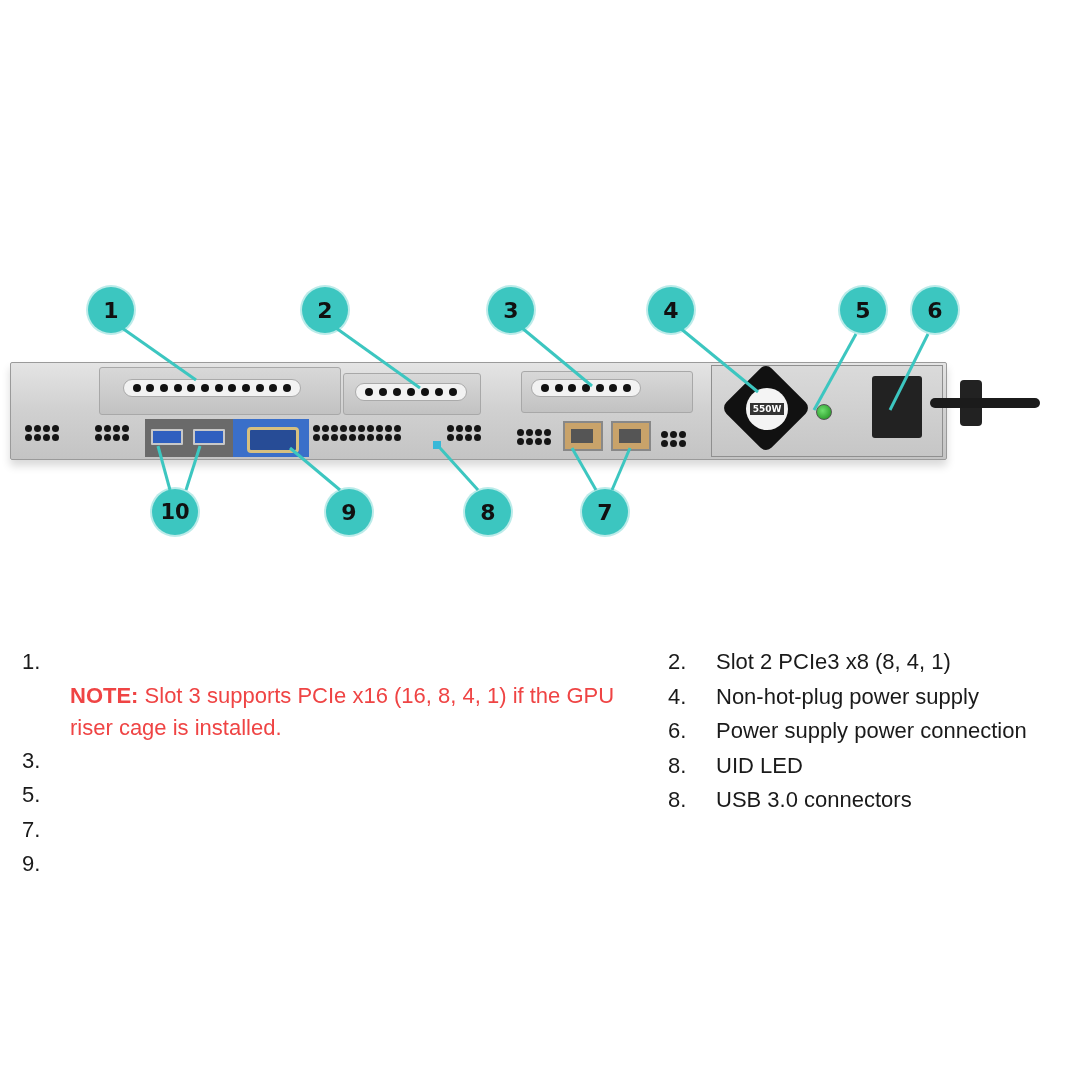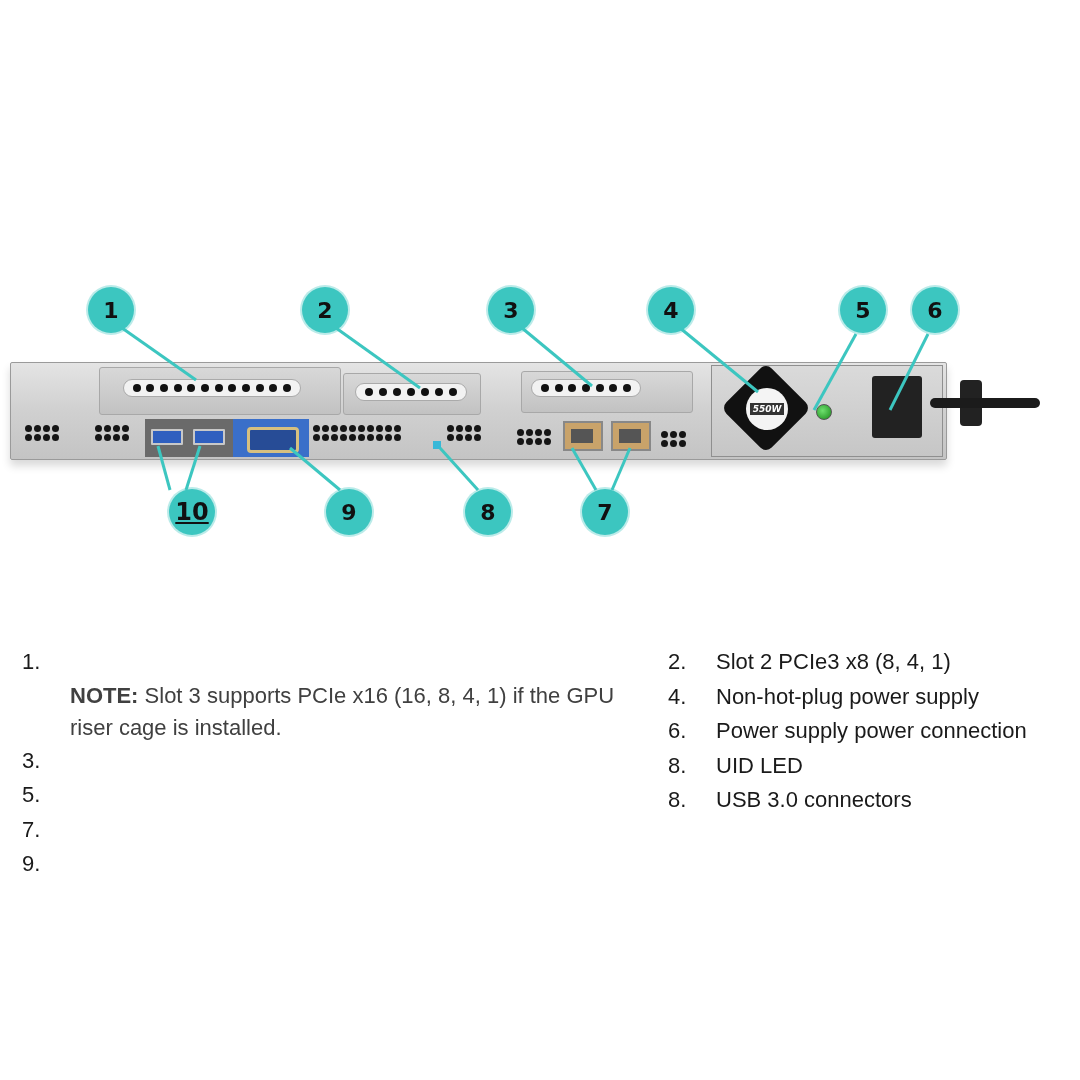--- a/index.html
+++ b/index.html
@@ -12,36 +12,36 @@
   .vent { position:absolute; display:grid; gap:2px; }
   .vent span { width:7px; height:7px; border-radius:50%; background:#151515; }
   .usb-panel { position:absolute; left:134px; top:56px; width:88px; height:38px; background:#6a6a6a; }
   .usb { position:absolute; width:28px; height:12px; background:#2f5fbf; border:2px solid #c8c8c8; border-radius:1px; }
   .vga-panel { position:absolute; left:222px; top:56px; width:76px; height:38px; background:#3a6fc9; }
   .vga { position:absolute; left:14px; top:8px; width:46px; height:20px; background:#274c96; border:3px solid #d6c080; border-radius:4px; }
   .rj45 { position:absolute; width:36px; height:26px; background:#c9a36a; border:2px solid #888; }
   .rj45 i { position:absolute; left:6px; top:6px; width:22px; height:14px; background:#555; }
   .psu { position:absolute; left:700px; top:2px; width:230px; height:90px; background:linear-gradient(#dadada,#c6c6c6); border:1px solid #8f8f8f; }
   .fan { position:absolute; left:22px; top:10px; width:64px; height:64px; background:#111; transform:rotate(45deg); border-radius:8px; }
-  .fan-hub { position:absolute; left:34px; top:22px; width:42px; height:42px; background:#f4f4f4; border-radius:50%; display:flex; align-items:center; justify-content:center;font-style:italic; }
+  .fan-hub { position:absolute; left:34px; top:22px; width:42px; height:42px; background:#f4f4f4; border-radius:50%; display:flex; align-items:center; justify-content:center; }
   .watt { background:#333; color:#fff; font-size:9px; font-weight:bold; padding:1px 3px; font-family:"DejaVu Sans", sans-serif; }
   .led { position:absolute; left:104px; top:38px; width:14px; height:14px; border-radius:50%; background:radial-gradient(circle at 40% 40%,#6ee06e,#1a8a1a); border:1px solid #555; }
   .inlet { position:absolute; left:160px; top:10px; width:50px; height:62px; background:#222; border-radius:3px; }
   .cable { position:absolute; left:930px; top:398px; width:110px; height:10px; background:#1b1b1b; border-radius:5px; }
   .clip { position:absolute; left:960px; top:380px; width:22px; height:46px; background:#222; border-radius:4px; }
   .callout { position:absolute; width:46px; height:46px; border-radius:50%; background:#3cc6c0; box-shadow:0 0 0 2px rgba(60,198,192,0.35); color:#111; font-weight:bold; font-size:22px; display:flex; align-items:center; justify-content:center; font-family:"DejaVu Sans", sans-serif; }
   .uid { position:absolute; left:422px; top:78px; width:8px; height:8px; background:#38b8d8; }
   .lines { position:absolute; left:0; top:0; }
 
   .legend { position:absolute; top:645px; font-size:22px; color:#1a1a1a; line-height:34.5px; }
   .legend-left { left:22px; width:620px; }
   .legend-right { left:668px; width:410px; }
   .item { display:flex; }
   .num { width:48px; flex:none; }
-  .note { color:#404040; padding-left:48px; line-height:32px; }
+  .note { color:#ef4444; padding-left:48px; line-height:32px; }
   .note b { font-weight:bold; }
 </style>
 </head>
 <body>
 
 <div class="diagram">
   <div class="chassis">
     <div class="bracket" style="left:88px;top:4px;width:240px;height:46px;"></div>
     <div class="slot-holes" style="left:112px;top:16px;width:178px;height:18px;">
       <span class="hole"></span>
@@ -194,21 +194,21 @@
       <line x1="612" y1="490" x2="630" y2="448"></line>
     </g>
   </svg>
 
   <div class="callout" style="left:88px;top:287px;">1</div>
   <div class="callout" style="left:302px;top:287px;">2</div>
   <div class="callout" style="left:488px;top:287px;">3</div>
   <div class="callout" style="left:648px;top:287px;">4</div>
   <div class="callout" style="left:840px;top:287px;">5</div>
   <div class="callout" style="left:912px;top:287px;">6</div>
-  <div class="callout" style="left:169px;top:489px;font-size:24px;text-decoration:underline;">10</div>
+  <div class="callout" style="left:152px;top:489px;font-size:21px;">10</div>
   <div class="callout" style="left:326px;top:489px;">9</div>
   <div class="callout" style="left:465px;top:489px;">8</div>
   <div class="callout" style="left:582px;top:489px;">7</div>
 </div>
 
 <div class="legend legend-left">
   <div class="item">
     <span class="num">1.</span>
   </div>
   <div class="note">

